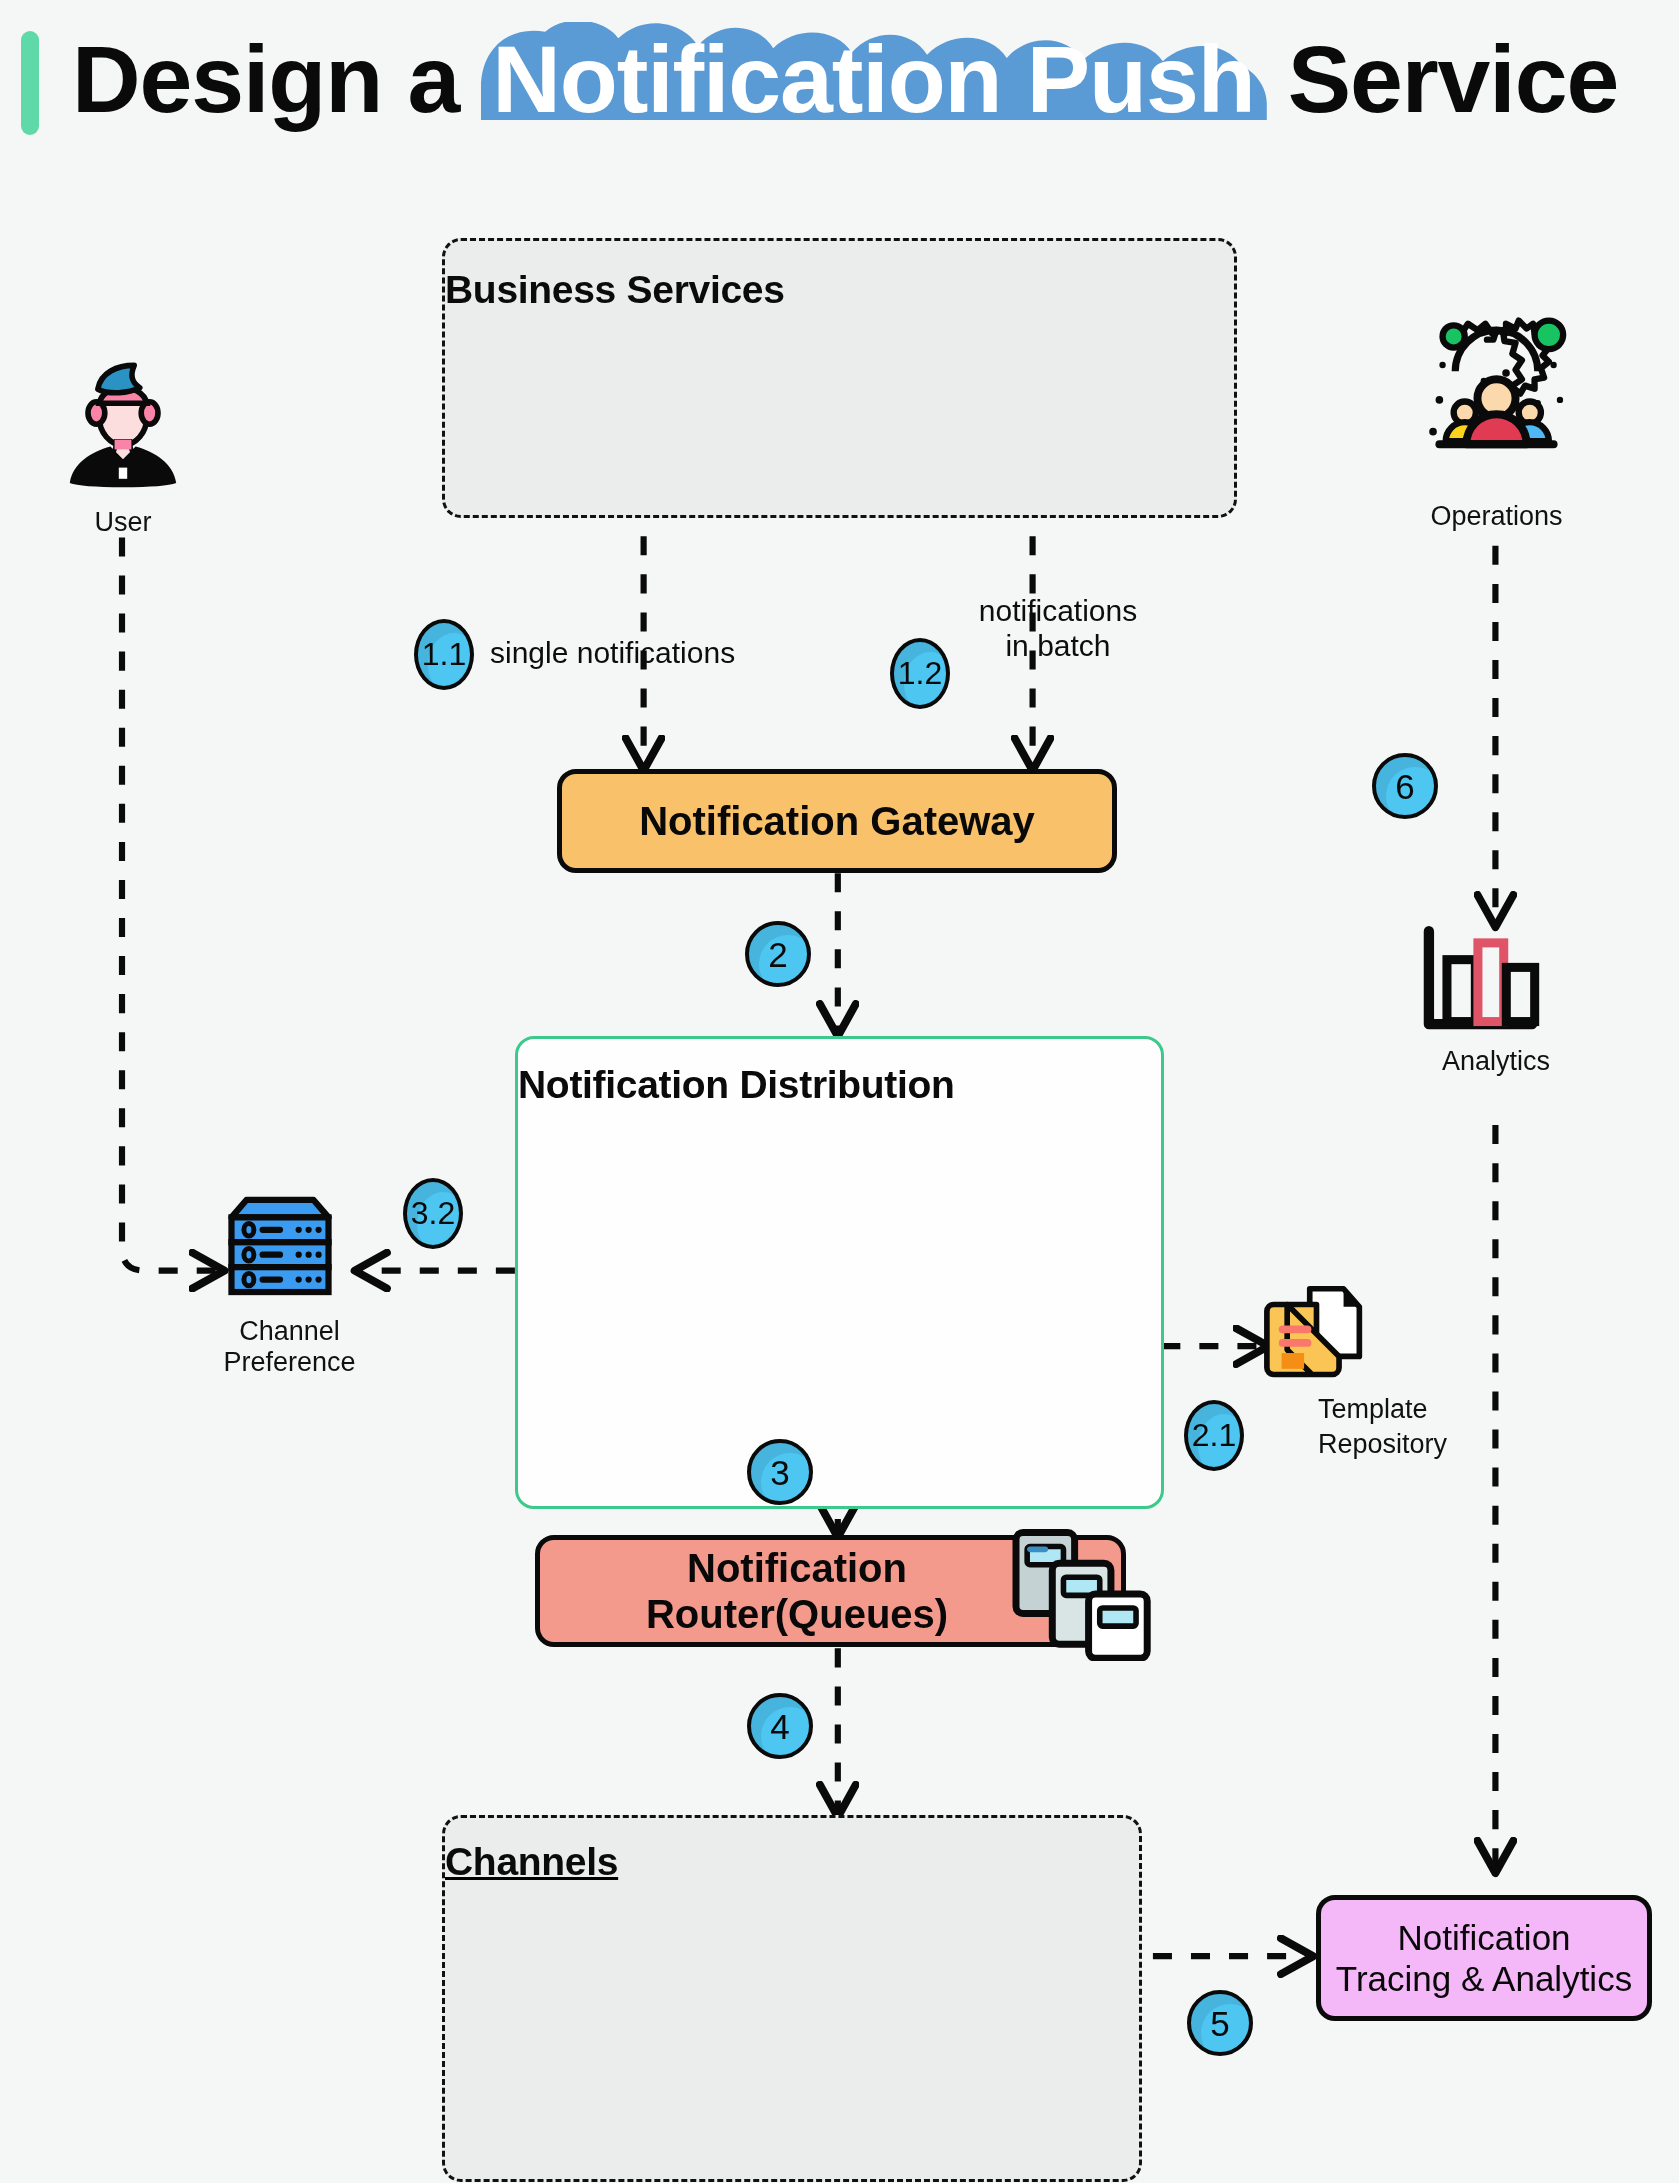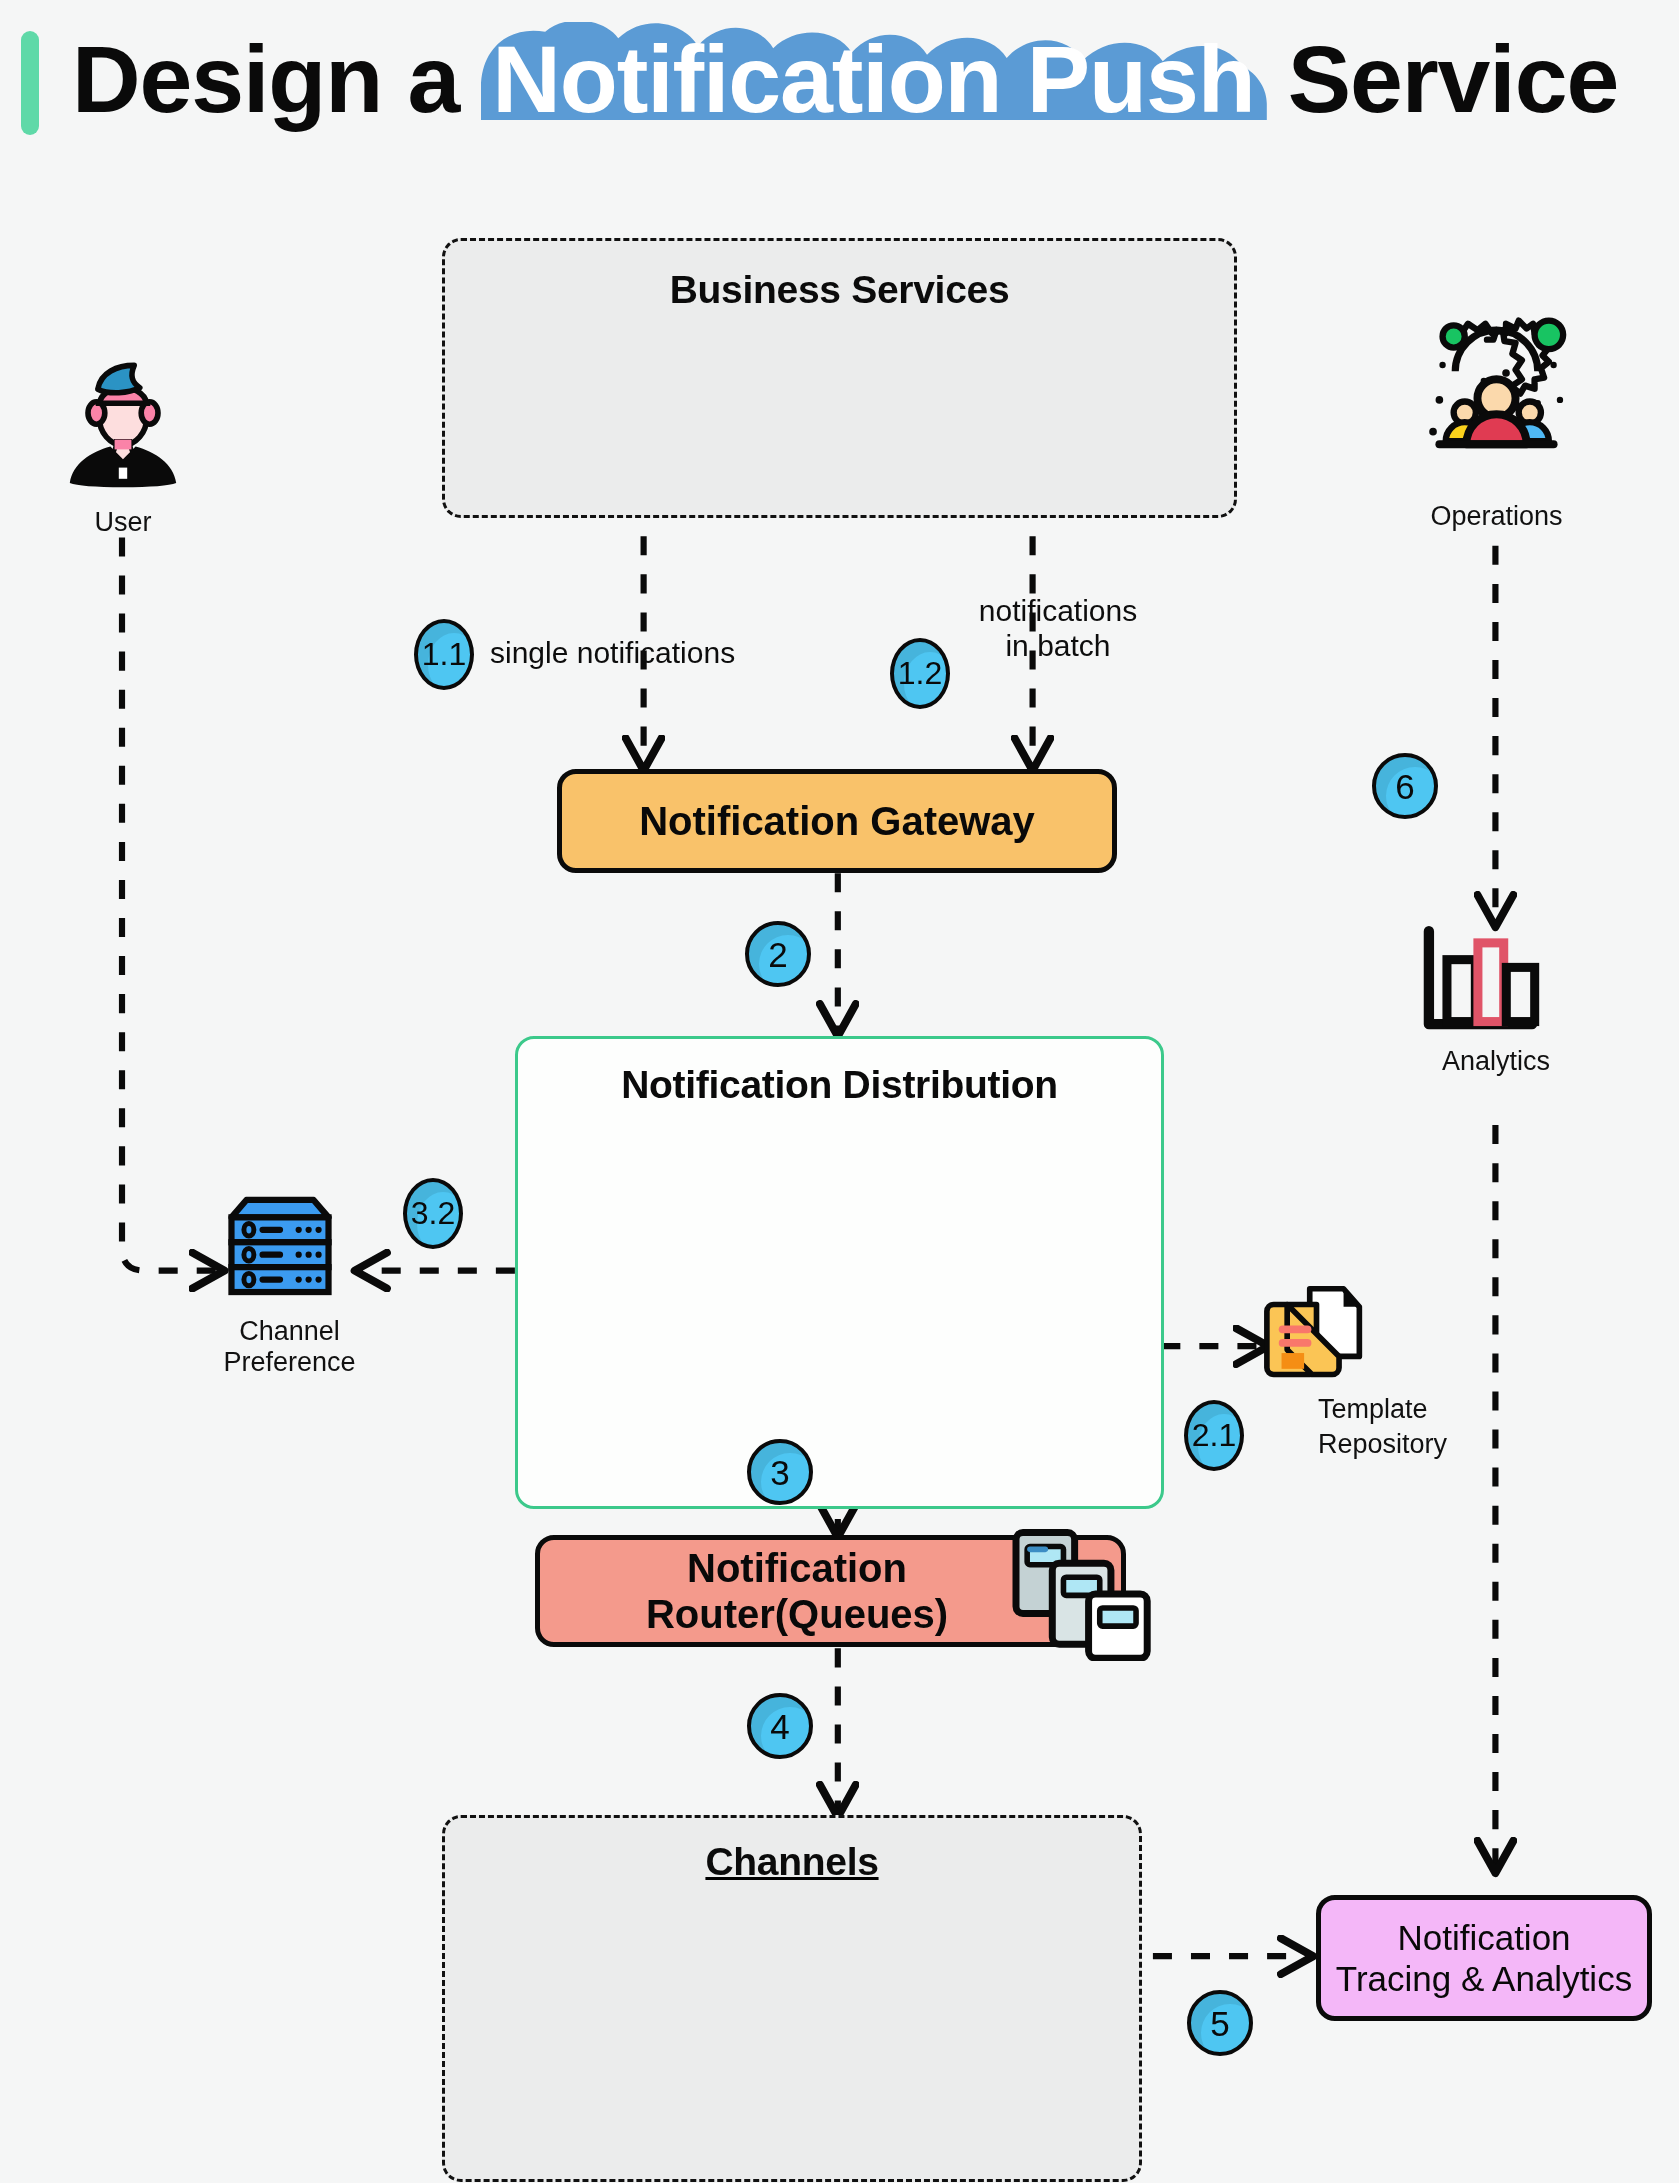--- a/index.html
+++ b/index.html
@@ -62,21 +62,20 @@
   }
 
   
   .group-box {
     position: absolute;
     background: #ebecec;
     border: 3.9px dashed #111;
     border-radius: 19px;
   }
   .group-title {
-    text-align: center;
     font-size: 39px;
     font-weight: bold;
     color: #0b0b0b;
     letter-spacing: -0.3px;
   }
 
   
   .group-box-solid {
     position: absolute;
     background: #fdfefd;

